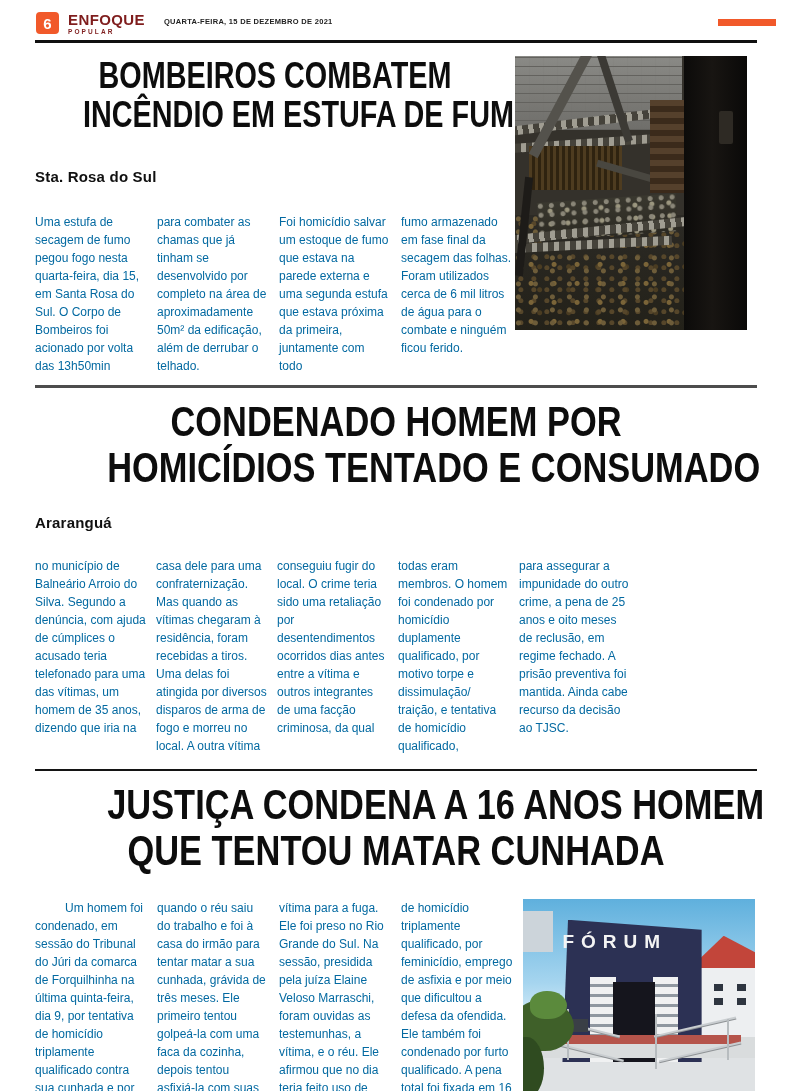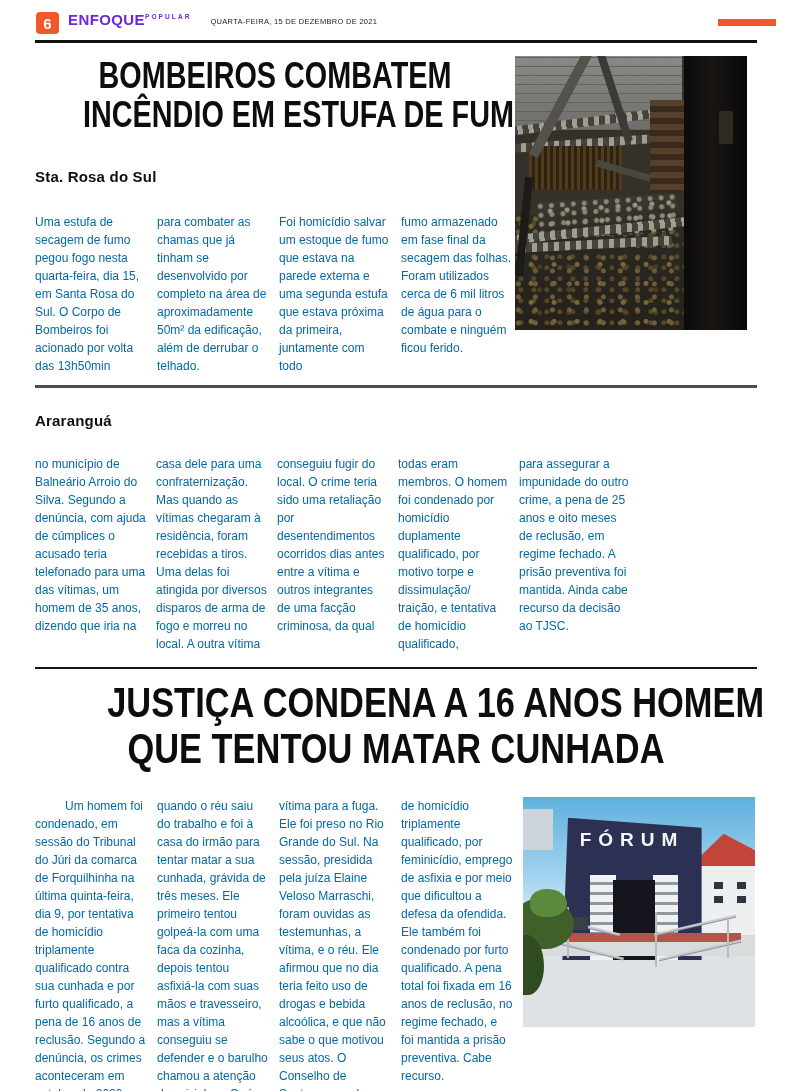--- a/index.html
+++ b/index.html
@@ -3,24 +3,24 @@
 <meta charset="utf-8">
 <style>
   * { margin:0; padding:0; box-sizing:border-box; }
   html,body { background:#e9e9e9; }
   body { font-family:"Liberation Sans", sans-serif; }
   .page { position:relative; width:794px; height:1091px; background:#ffffff; margin:0 auto; overflow:hidden; color:#111; }
 
   
   .header { position:absolute; top:12px; left:36px; display:flex; align-items:flex-start; gap:9px; }
   .page-badge { width:23px; height:22px; background:#F1592A; border-radius:4px; color:#fff; font-weight:bold; font-size:15px; display:flex; align-items:center; justify-content:center; }
-  .brand { display:flex; flex-direction:row; color:#6d28d9; line-height:1; }
+  .brand { display:flex; flex-direction:column; color:#7f1d1d; line-height:1; }
   .brand .l1 { font-weight:bold; font-size:15px; letter-spacing:0.4px; }
   .brand .l2 { font-weight:bold; font-size:6.5px; letter-spacing:2.1px; margin-top:2px; }
-  .issue-date { font-size:7.5px; font-weight:normal; color:#222; margin-top:5px; margin-left:10px; letter-spacing:0.3px; }
+  .issue-date { font-size:7.5px; font-weight:bold; color:#222; margin-top:5px; margin-left:10px; letter-spacing:0.3px; }
   .accent-bar { position:absolute; top:19px; right:18px; width:58px; height:7px; background:#F1592A; }
   .header-rule { position:absolute; top:40px; left:35px; width:722px; height:3px; background:#101010; }
 
   
   .content { position:absolute; top:56px; left:35px; width:722px; }
   .headline { font-weight:bold; text-align:center; color:#0d0d0d; }
   .h-line { display:block; transform:scaleX(0.80); transform-origin:50% 50%; white-space:nowrap; }
   .subhead { text-align:center; font-style:italic; font-weight:bold; font-size:12px; line-height:15px; color:#1a1a1a; }
   .dateline { font-weight:bold; font-size:15px; letter-spacing:0.2px; color:#101010; }
   .cols { display:flex; gap:10px; }
@@ -85,21 +85,21 @@
         radial-gradient(circle at 30% 40%, #8a8678 0 2px, transparent 3px),
         radial-gradient(circle at 75% 70%, #9b967f 0 2px, transparent 3px),
         linear-gradient(180deg,#3a382f,#2b2922);
       background-size:11px 9px,17px 13px,100% 100%; transform:rotate(-4deg); }
 
   
   .photo2 { position:relative; width:232px; height:230px; overflow:hidden; background:#dfe2e4; flex:none; }
   .p2-sky { position:absolute; top:0; left:0; width:100%; height:52%; background:linear-gradient(180deg,#5fb0dd,#a6d5ef 70%,#d8edf8); }
   .p2-bg-build { position:absolute; top:5%; left:0; width:13%; height:18%; background:#ccd4da; }
   .p2-facade { position:absolute; left:17%; top:9%; width:60%; height:62%; background:#2c3154; clip-path:polygon(4% 0,100% 7%,100% 100%,0 100%); }
-  .p2-sign { position:absolute; left:17%; top:14%; width:60%; text-align:center; color:#f4f4f4; font-weight:bold; font-size:19px; letter-spacing:7px; }
+  .p2-sign { position:absolute; left:17%; top:14%; width:60%; text-align:left; color:#f4f4f4; font-weight:bold; font-size:19px; letter-spacing:7px; }
   .p2-colL, .p2-colR { position:absolute; top:34%; width:11%; height:37%; background:repeating-linear-gradient(180deg,#f0f1f2 0 7px,#8f97a0 7px 10px); }
   .p2-colL { left:29%; } .p2-colR { left:56%; }
   .p2-doorway { position:absolute; left:39%; top:36%; width:18%; height:35%; background:#15151d; }
   .p2-annex-roof { position:absolute; right:0; top:16%; width:30%; height:16%; background:#c2453a; clip-path:polygon(0 100%,55% 0,100% 45%,100% 100%); }
   .p2-annex { position:absolute; right:0; top:30%; width:24%; height:32%; background:#edeff1; }
   .p2-win { position:absolute; width:9px; height:7px; background:#2e3540; }
   .p2-win.w1 { right:14%; top:37%; } .p2-win.w2 { right:4%; top:37%; }
   .p2-win.w3 { right:14%; top:43%; } .p2-win.w4 { right:4%; top:43%; }
   .p2-landing { position:absolute; bottom:31%; left:0; width:100%; height:9%; background:#d9dcdd; }
   .p2-red-band { position:absolute; bottom:37%; left:6%; width:88%; height:4%; background:#b5544b; }
@@ -166,20 +166,24 @@
         <div class="p1-beam b4"></div>
         <div class="p1-planks"></div>
         <div class="p1-door"></div>
         <div class="p1-doorlight"></div>
       </div>
     </div>
 
     <div class="divider1"></div>
 
     <div class="a2">
+      <div class="headline a2-headline">
+        <span class="h-line">CONDENADO HOMEM POR</span>
+        <span class="h-line">HOMICÍDIOS TENTADO E CONSUMADO</span>
+      </div>
       <div class="dateline a2-dateline">Araranguá</div>
       <div class="cols a2-cols">
         <div class="col">no município de Balneário Arroio do Silva. Segundo a denúncia, com ajuda de cúmplices o acusado teria telefonado para uma das vítimas, um homem de 35 anos, dizendo que iria na</div>
         <div class="col">casa dele para uma confraternização. Mas quando as vítimas chegaram à residência, foram recebidas a tiros. Uma delas foi atingida por diversos disparos de arma de fogo e morreu no local. A outra vítima</div>
         <div class="col">conseguiu fugir do local. O crime teria sido uma retaliação por desentendimentos ocorridos dias antes entre a vítima e outros integrantes de uma facção criminosa, da qual</div>
         <div class="col">todas eram membros. O homem foi condenado por homicídio duplamente qualificado, por motivo torpe e dissimulação/ traição, e tentativa de homicídio qualificado,</div>
         <div class="col">para assegurar a impunidade do outro crime, a pena de 25 anos e oito meses de reclusão, em regime fechado. A prisão preventiva foi mantida. Ainda cabe recurso da decisão ao TJSC.</div>
       </div>
     </div>
 

